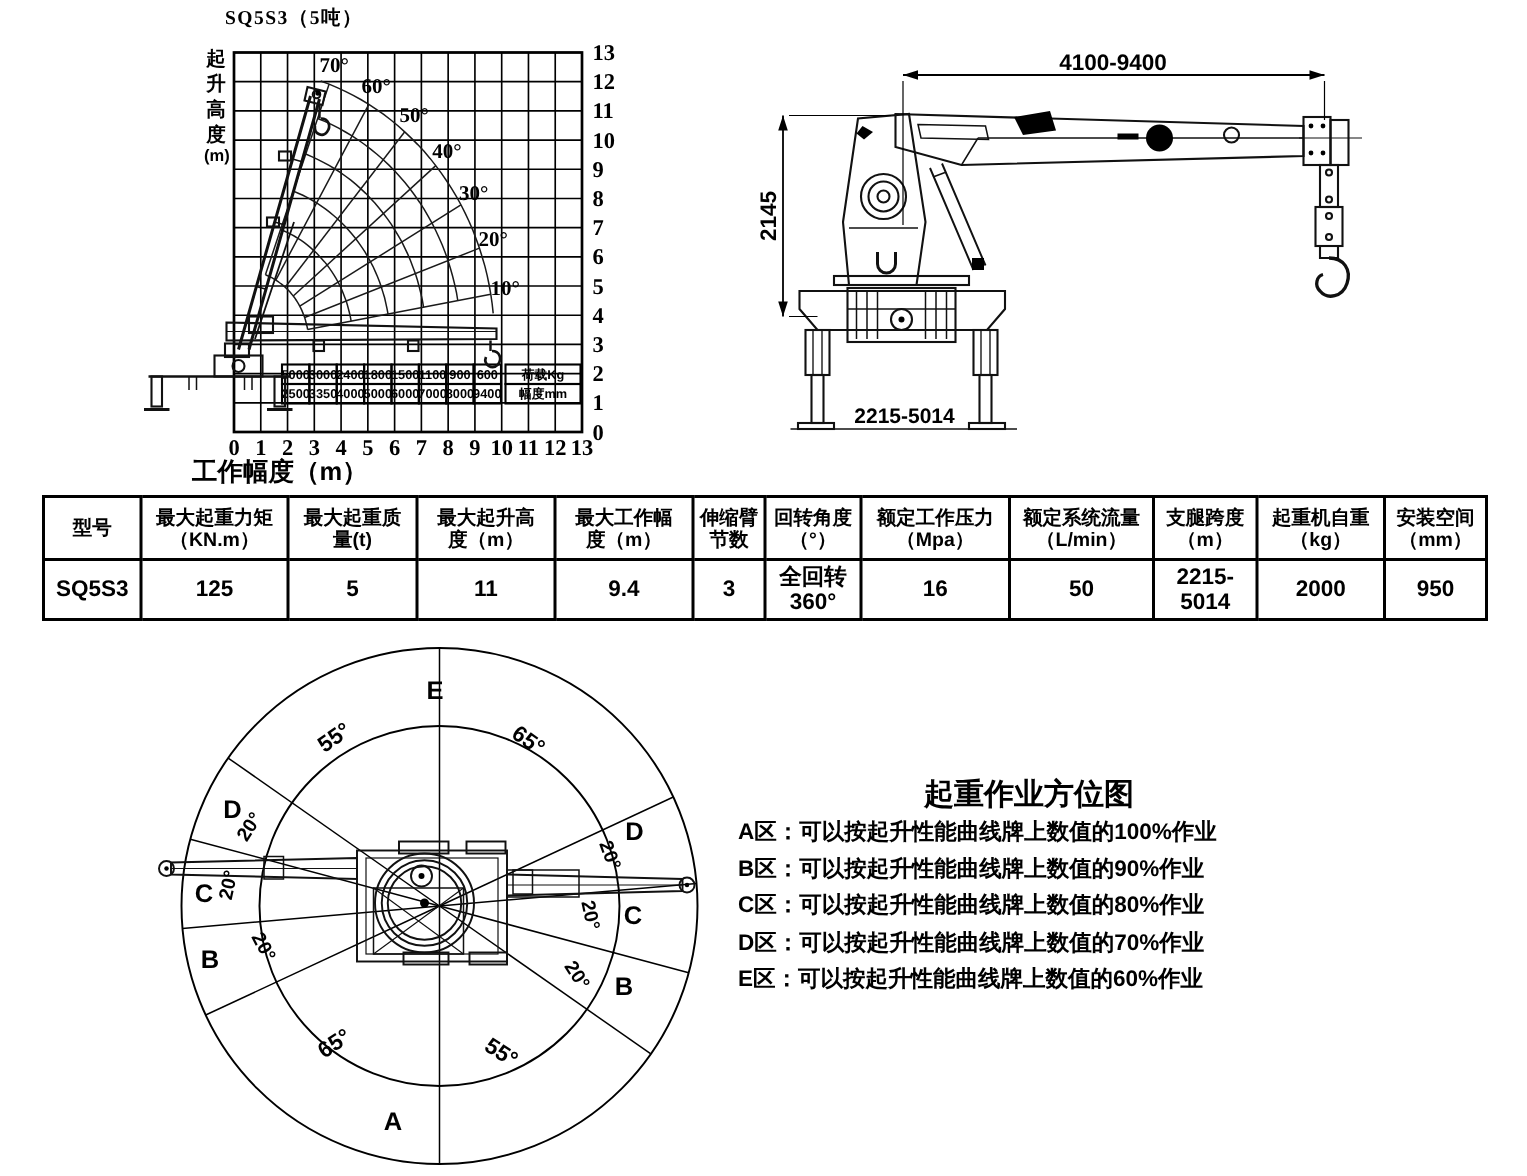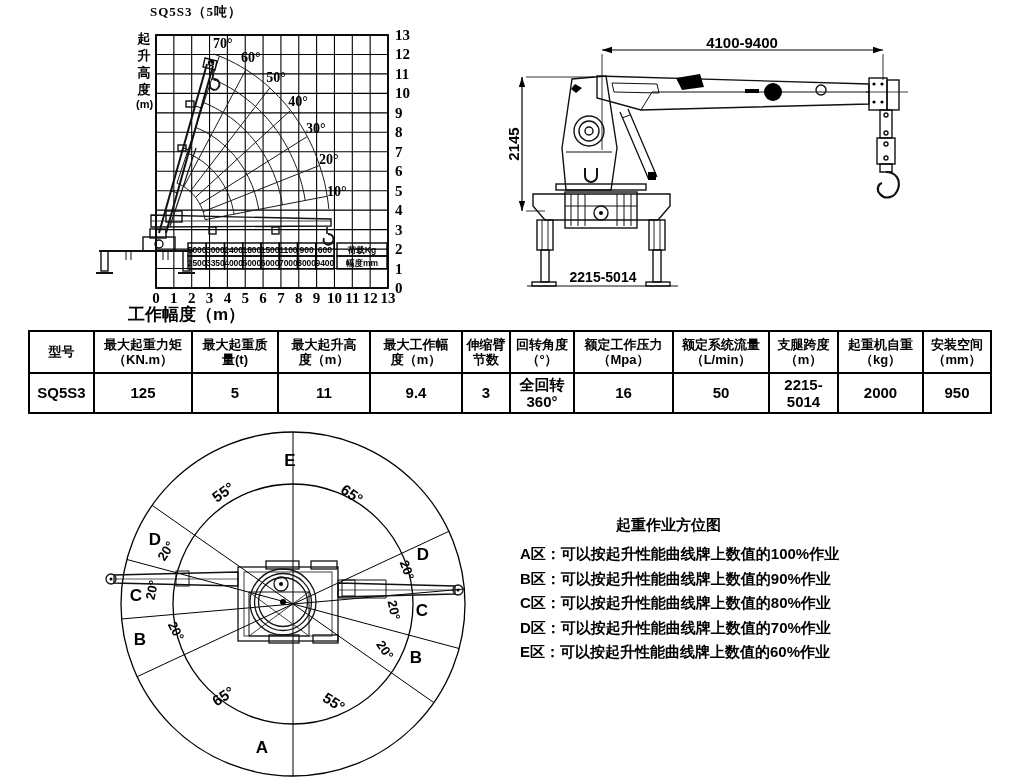--- a/index.html
+++ b/index.html
@@ -8,22 +8,22 @@
   #art{position:absolute;left:0;top:0;}
   .lbl{position:absolute;font-weight:700;white-space:nowrap;color:#000;}
   .ctr{transform:translate(-50%,-50%);}
   .rot90{transform:translate(-50%,-50%) rotate(-90deg);}
   .zletter{font-size:17px;}
   .arclbl{font-size:15px;}
   .deg20{font-size:13px;}
   .dim{font-size:15px;}
   #page-title{left:150px;top:3px;font-size:13px;font-family:"Liberation Serif",serif;letter-spacing:1px;}
   #xlabel{left:128px;top:303px;font-size:17px;}
-  #legend-title{left:616px;top:516px;font-size:15px;}
-  .legend-line{position:absolute;left:520px;font-size:15px;font-weight:700;white-space:nowrap;}
+  #legend-title{left:616px;top:516px;font-size:20px;}
+  .legend-line{position:absolute;left:492px;font-size:15px;font-weight:700;white-space:nowrap;}
   .ychar{position:absolute;left:136px;width:16px;text-align:center;font-weight:700;font-size:13px;}
   #spec-table{position:absolute;left:28px;top:330px;width:962px;border-collapse:collapse;table-layout:fixed;}
   #spec-table th,#spec-table td{border:2px solid #000;text-align:center;vertical-align:middle;
       padding:0 1px;font-weight:700;overflow:hidden;}
   #spec-table th{height:40px;font-size:13px;line-height:1.18;}
   #spec-table td{height:38px;font-size:15px;white-space:pre-line;line-height:1.15;}
   svg text{font-family:"Liberation Serif",serif;font-weight:700;fill:#000;}
   svg .sans{font-family:"Liberation Sans",sans-serif;}
 </style>
 </head>

